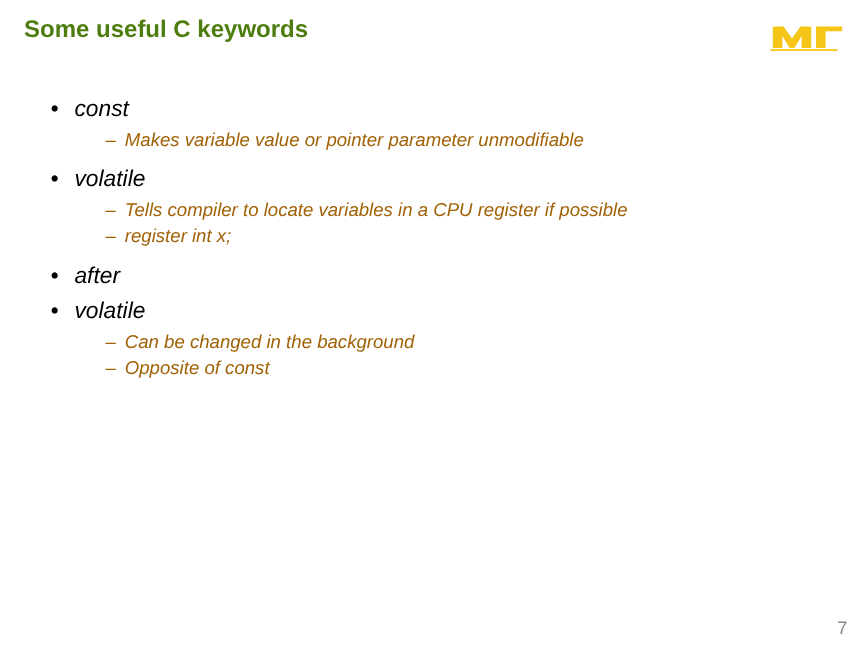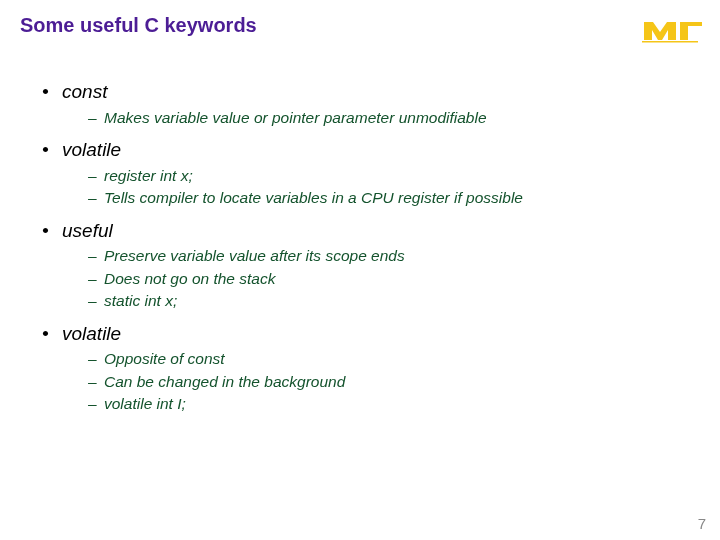--- a/index.html
+++ b/index.html
@@ -12,21 +12,21 @@
     overflow: hidden;
   }
   .slide {
     width: 100%;
     height: 100%;
     padding: 14px 20px 0 20px;
   }
   .title {
     font-size: 20px;
     font-weight: bold;
-    color: #4c1d95;
+    color: #4d7c0f;
     margin-bottom: 42px;
   }
   .logo {
     position: absolute;
     top: 10px;
     right: 18px;
     width: 62px;
     height: 34px;
   }
   .bullets {
@@ -49,21 +49,21 @@
     top: 0;
   }
   .sub {
     list-style: none;
     padding-left: 26px;
     margin-top: 2px;
     margin-bottom: 8px;
   }
   .sub li {
     font-size: 15.5px;
-    color: #14532d;
+    color: #a16207;
     position: relative;
     padding-left: 16px;
     line-height: 1.45;
   }
   .sub li::before {
     content: "–";
     position: absolute;
     left: 0;
     top: 0;
   }
@@ -90,36 +90,30 @@
   <ul class="bullets">
     <li>
       <span>const</span>
       <ul class="sub">
         <li>Makes variable value or pointer parameter unmodifiable</li>
       </ul>
     </li>
     <li>
       <span>volatile</span>
       <ul class="sub">
+        <li>Tells compiler to locate variables in a CPU register if possible</li>
         <li>register int x;</li>
-        <li>Tells compiler to locate variables in a CPU register if possible</li>
       </ul>
     </li>
     <li>
-      <span>useful</span>
-      <ul class="sub">
-        <li>Preserve variable value after its scope ends</li>
-        <li>Does not go on the stack</li>
-        <li>static int x;</li>
-      </ul>
+      <span>after</span>
     </li>
     <li>
       <span>volatile</span>
       <ul class="sub">
+        <li>Can be changed in the background</li>
         <li>Opposite of const</li>
-        <li>Can be changed in the background</li>
-        <li>volatile int I;</li>
       </ul>
     </li>
   </ul>
 
   <div class="pagenum">7</div>
 </div>
 
 </body></html>

